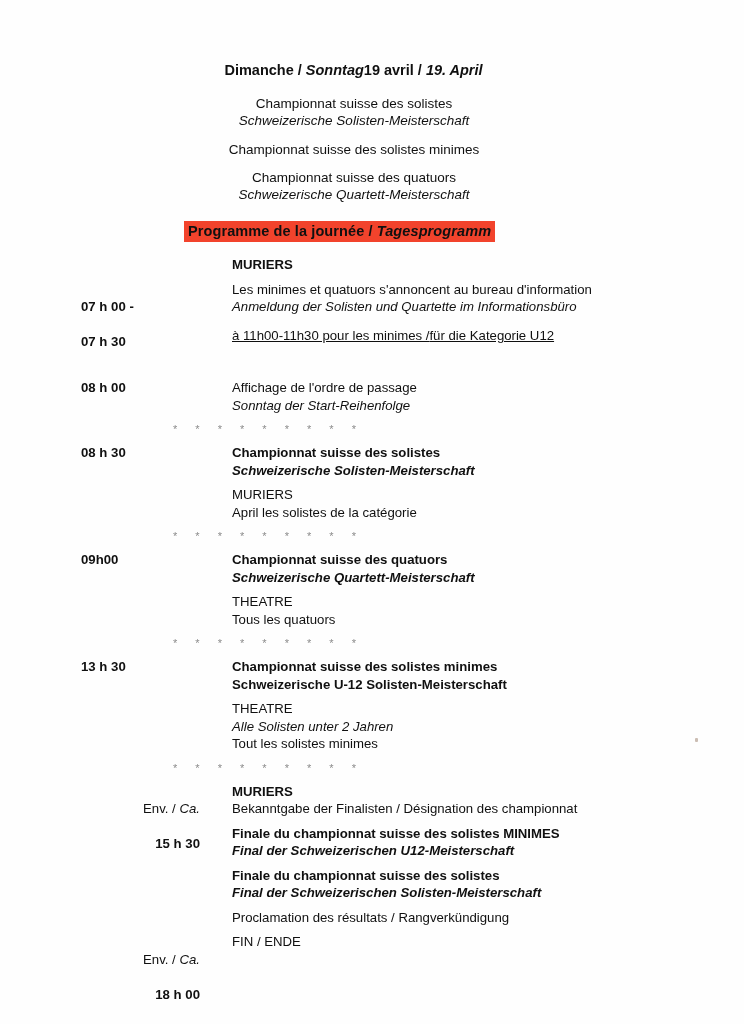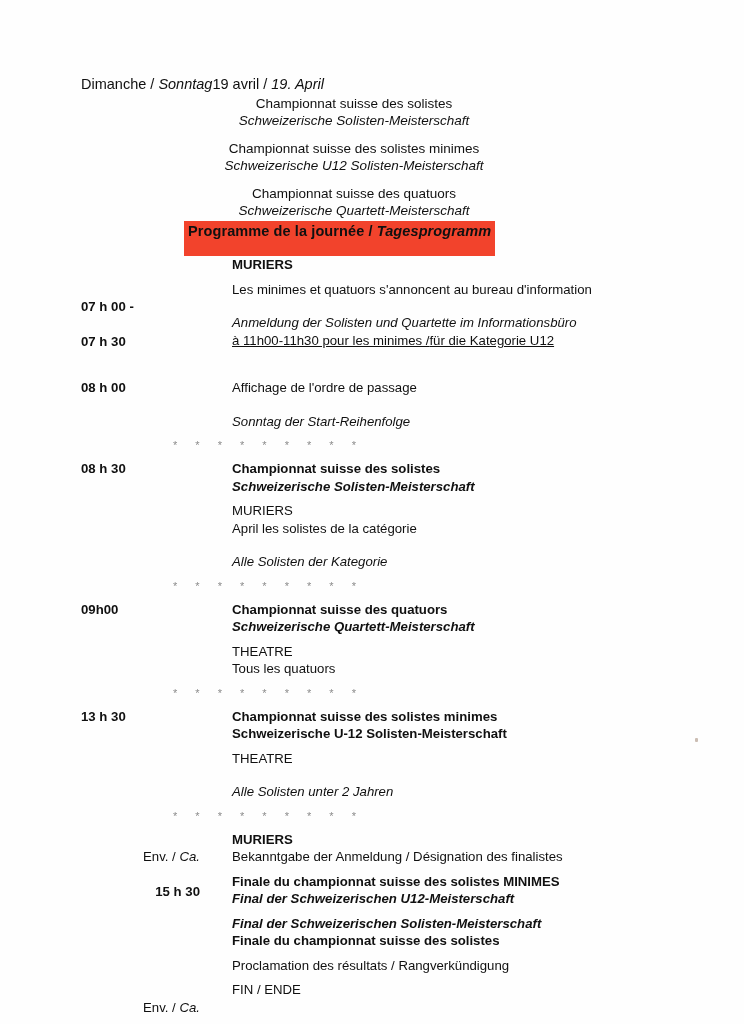--- a/index.html
+++ b/index.html
@@ -28,27 +28,27 @@
     width: 3px;
     height: 4px;
     background: #b9a79a;
     opacity: .75;
     border-radius: 1px;
   }
 
   .header {
     position: absolute;
     left: 81px;
-    top: 76px;
+    top: 62px;
     width: 545px;
     display: flex;
-    justify-content: flex-start;
+    justify-content: center;
     align-items: baseline;
     font-size: 14.5px;
-    font-weight: normal;
+    font-weight: bold;
   }
   .header .it { font-style: italic; }
 
   .titles {
     position: absolute;
     left: 0;
     top: 95px;
     width: 744px;
     text-align: center;
   }
@@ -62,21 +62,21 @@
     font-style: italic;
     line-height: 17px;
   }
   
   .titles .shift { display: inline-block; margin-right: 36px; }
 
   .banner {
     position: absolute;
     left: 184px;
     top: 221px;
-    padding: 2px 4px 17px 4px;
+    padding: 2px 4px 3px 4px;
     background: #f2432c;
     font-size: 14.5px;
     font-weight: bold;
     letter-spacing: .1px;
     white-space: nowrap;
   }
   .banner .it { font-style: italic; }
 
   .schedule {
     position: absolute;
@@ -99,23 +99,23 @@
   .time.reg { font-weight: normal; text-align: right; }
   .time .ca { font-style: italic; }
   .time .hr { font-weight: bold; display: block; }
   .content {
     flex: 1 1 auto;
     line-height: 17.5px;
     padding-left: 32px;
   }
   .l { display: block; }
   .l.b { font-weight: bold; }
-  .l.i { font-style: italic; margin-top: 16px; }
+  .l.i { font-style: italic; }
   .l.bi { font-weight: bold; font-style: italic; }
-  .l.u { text-decoration: underline; }
+  .l.u { text-decoration: underline; margin-top: 11px; }
   .gap { height: 11px; }
   .gap-sm { height: 7px; }
 
   .stars {
     margin: 9px 0 9px 0;
     padding-left: 92px;
     color: #8b8b8b;
     font-size: 11px;
     letter-spacing: 7.5px;
     line-height: 12px;
@@ -142,21 +142,20 @@
   <div class="titles">
     <div class="titleblock">
       <div class="shift">
         <div class="fr">Championnat suisse des solistes</div>
         <div class="de">Schweizerische Solisten-Meisterschaft</div>
       </div>
     </div>
     <div class="titleblock">
       <div class="shift">
         <div class="fr">Championnat suisse des solistes minimes</div>
-        <div class="de">Schweizerische U12 Solisten-Meisterschaft</div>
       </div>
     </div>
     <div class="titleblock">
       <div class="shift">
         <div class="fr">Championnat suisse des quatuors</div>
         <div class="de">Schweizerische Quartett-Meisterschaft</div>
       </div>
     </div>
   </div>
 
@@ -201,21 +200,20 @@
     <div class="stars">* * * * * * * * *</div>
 
     <div class="row">
       <div class="time">08 h 30</div>
       <div class="content">
         <span class="l b">Championnat suisse des solistes</span>
         <span class="l bi">Schweizerische Solisten-Meisterschaft</span>
         <div class="gap-sm"></div>
         <span class="l">MURIERS</span>
         <span class="l">April les solistes de la catégorie</span>
-        <span class="l i">Alle Solisten der Kategorie</span>
       </div>
     </div>
 
     <div class="stars">* * * * * * * * *</div>
 
     <div class="row">
       <div class="time">09h00</div>
       <div class="content">
         <span class="l b">Championnat suisse des quatuors</span>
         <span class="l bi">Schweizerische Quartett-Meisterschaft</span>
@@ -228,39 +226,40 @@
     <div class="stars">* * * * * * * * *</div>
 
     <div class="row">
       <div class="time">13 h 30</div>
       <div class="content">
         <span class="l b">Championnat suisse des solistes minimes</span>
         <span class="l b">Schweizerische U-12 Solisten-Meisterschaft</span>
         <div class="gap-sm"></div>
         <span class="l">THEATRE</span>
         <span class="l i">Alle Solisten unter 2 Jahren</span>
+        <span class="l">Tout les solistes minimes</span>
       </div>
     </div>
 
     <div class="stars">* * * * * * * * *</div>
 
     <div class="row">
       <div class="time reg">
         <span class="l"><span>Env. /</span> <span class="ca">Ca.</span></span>
         <span class="hr">15 h 30</span>
       </div>
       <div class="content">
         <span class="l b">MURIERS</span>
-        <span class="l"><span class="i">Bekanntgabe der Anmeldung</span> <span>/ Désignation des finalistes</span></span>
+        <span class="l"><span class="i">Bekanntgabe der Finalisten</span> <span>/ Désignation des championnat</span></span>
         <div class="gap-sm"></div>
         <span class="l b">Finale du championnat suisse des solistes MINIMES</span>
         <span class="l bi">Final der Schweizerischen U12-Meisterschaft</span>
         <div class="gap-sm"></div>
+        <span class="l b">Finale du championnat suisse des solistes</span>
         <span class="l bi">Final der Schweizerischen Solisten-Meisterschaft</span>
-        <span class="l b">Finale du championnat suisse des solistes</span>
         <div class="gap-sm"></div>
         <span class="l"><span>Proclamation des résultats /</span> <span class="i">Rangverkündigung</span></span>
       </div>
     </div>
 
     <div class="gap-sm"></div>
 
     <div class="row">
       <div class="time reg">
         <span class="l"><span>Env. /</span> <span class="ca">Ca.</span></span>

